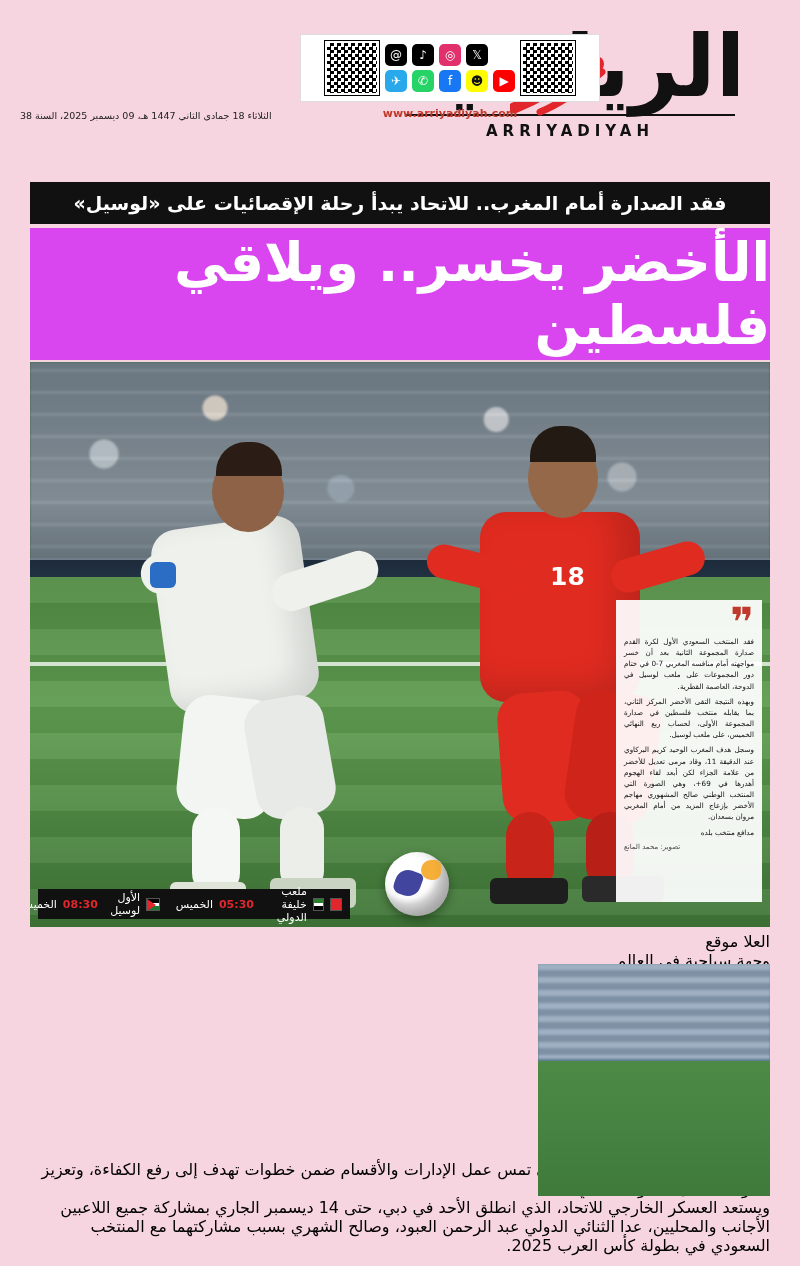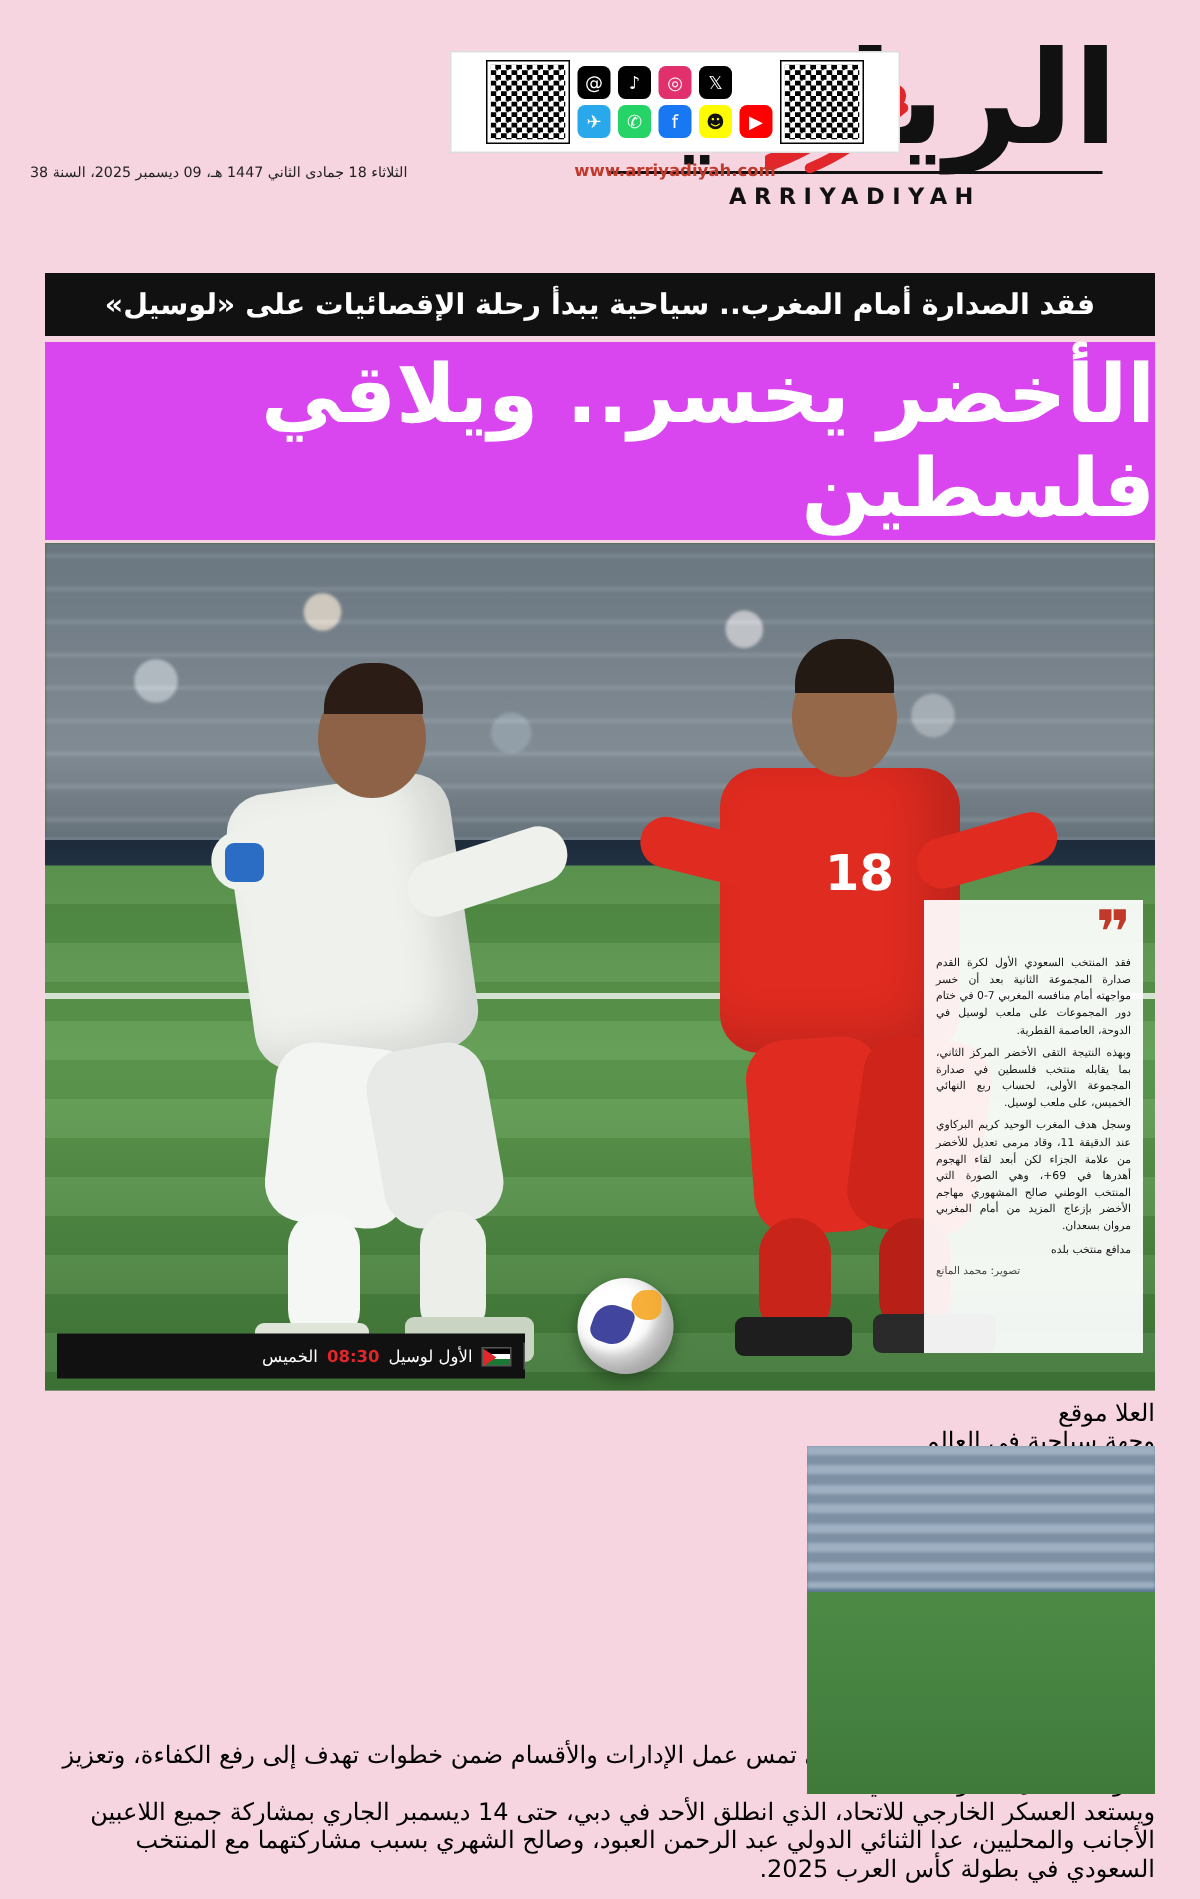--- a/index.html
+++ b/index.html
@@ -270,21 +270,21 @@
         </div>
         <div class="qr"></div>
       </div>
       <div class="site-url">www.arriyadiyah.com</div>
     </div>
 
     <div class="issue-meta">الثلاثاء 18 جمادى الثاني 1447 هـ، 09 ديسمبر 2025، السنة 38</div>
   </div>
 
   <div class="kicker-bar">
-    <span>فقد الصدارة أمام المغرب.. سياحية يبدأ رحلة الإقصائيات على «لوسيل»</span>
+    <span>فقد الصدارة أمام المغرب.. للاتحاد يبدأ رحلة الإقصائيات على «لوسيل»</span>
   </div>
   <div class="headline-bar">
     <h1>الأخضر يخسر.. ويلاقي فلسطين</h1>
   </div>
 
   <div class="main-photo">
     <div class="crowd">
         <div class="crowd-rows"></div>
       </div>
     <div class="adboard"></div>
@@ -313,35 +313,42 @@
       <div class="torso" style="left:118px;top:46px;width:70px;height:80px;background:#96684a;border-radius:50%;"></div>
       <div class="torso" style="left:120px;top:34px;width:66px;height:36px;background:#241a14;border-radius:30px 30px 0 0;"></div>
       <div class="torso" style="left:16px;top:160px;width:96px;height:34px;background:#e02b20;transform:rotate(14deg);"></div>
       <div class="torso" style="left:200px;top:158px;width:96px;height:34px;background:#e02b20;transform:rotate(-16deg);"></div>
       <div class="torso" style="left:90px;top:300px;width:90px;height:130px;background:#e02b20;transform:rotate(-4deg);"></div>
       <div class="torso" style="left:160px;top:300px;width:86px;height:130px;background:#cf2419;transform:rotate(8deg);"></div>
       <div class="torso" style="left:96px;top:420px;width:48px;height:80px;background:#c8241a;"></div>
       <div class="torso" style="left:176px;top:420px;width:48px;height:78px;background:#b81f16;"></div>
       <div class="torso" style="left:80px;top:486px;width:78px;height:26px;background:#1e1e1e;border-radius:6px;"></div>
       <div class="torso" style="left:172px;top:484px;width:82px;height:26px;background:#2a2a2a;border-radius:6px;"></div>
-      <div style="position:absolute;left:140px;top:170px;color:#fff;font-size:33px;font-weight:bold;">18</div>
+      <div style="position:absolute;left:140px;top:170px;color:#fff;font-size:25px;font-weight:bold;">18</div>
     </div>
 
     <div class="ball"></div>
 
     <div class="quote-box">
       <div class="quote-mark">❞</div>
       <p>فقد المنتخب السعودي الأول لكرة القدم صدارة المجموعة الثانية بعد أن خسر مواجهته أمام منافسه المغربي 7-0 في ختام دور المجموعات على ملعب لوسيل في الدوحة، العاصمة القطرية.</p>
       <p>وبهذه النتيجة التقى الأخضر المركز الثاني، بما يقابله منتخب فلسطين في صدارة المجموعة الأولى، لحساب ربع النهائي الخميس، على ملعب لوسيل.</p>
       <p>وسجل هدف المغرب الوحيد كريم البركاوي عند الدقيقة 11، وقاد مرمى تعديل للأخضر من علامة الجزاء لكن أبعد لقاء الهجوم أهدرها في 69+، وهي الصورة التي المنتخب الوطني صالح المشهوري مهاجم الأخضر بإزعاج المزيد من أمام المغربي مروان بسعدان.</p>
       <p>مدافع منتخب بلده</p>
       <div class="quote-credit">تصوير: محمد المانع</div>
     </div>
 
     <div class="match-strip">
+      <div class="match-cell">
+        <span class="flag flag-ma"></span>
+        <span class="flag flag-sy"></span>
+        <span class="stadium">ملعب خليفة الدولي</span>
+        <span class="time">05:30</span>
+        <span class="day">الخميس</span>
+      </div>
       <div class="divider-v"></div>
       <div class="match-cell">
         <span class="flag flag-ps"></span>
         <span class="stadium">الأول لوسيل</span>
         <span class="time">08:30</span>
         <span class="day">الخميس</span>
       </div>
     </div>
   </div>
 

